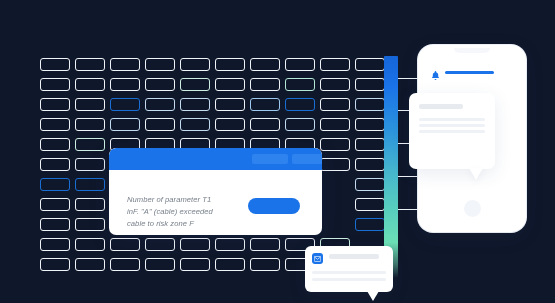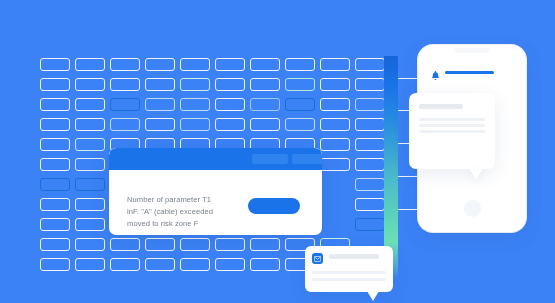--- a/index.html
+++ b/index.html
@@ -9,21 +9,22 @@
   }
   body {
     font-family: "Liberation Sans", sans-serif;
   }
 
   #illustration {
     position: relative;
     width: 555px;
     height: 303px;
     overflow: hidden;
-    background: #3b82f6;
+    background: #0f172a;
+    font-style: italic;
   }
 
   
   .grid-layer {
     position: absolute;
     left: 0; top: 0;
     width: 555px; height: 303px;
   }
   .cell {
     position: absolute;
@@ -354,21 +355,21 @@
     <div class="dialog-header-clip">
       <div class="dialog-header"></div>
       <div class="dialog-header-seg seg1"></div>
       <div class="dialog-header-seg seg2"></div>
 
     </div>
     <div class="dialog-body">
       <div class="dialog-text">
         <div>Number of parameter T1</div>
         <div>inF. "A" (cable) exceeded</div>
-        <div>moved to risk zone F</div>
+        <div>cable to risk zone F</div>
       </div>
       <div class="dialog-button"></div>
     </div>
   </div>
 
   <div class="bubble-chat">
     <span class="mail-icon-box">
       <svg width="7" height="6" viewBox="0 0 14 11">
         <rect x="0.6" y="0.6" width="12.8" height="9.8" rx="1.4" fill="none" stroke="#ffffff" stroke-width="1.3"></rect>
         <path d="M1.2 1.6 7 6.1l5.8-4.5" fill="none" stroke="#ffffff" stroke-width="1.3" stroke-linecap="round" stroke-linejoin="round"></path>

